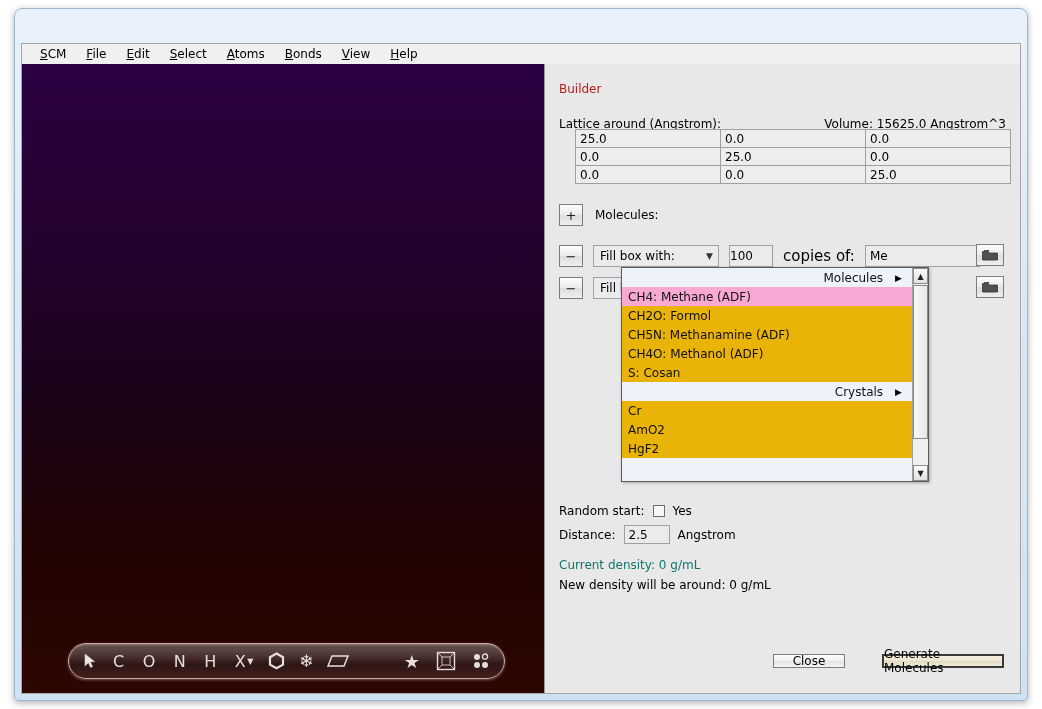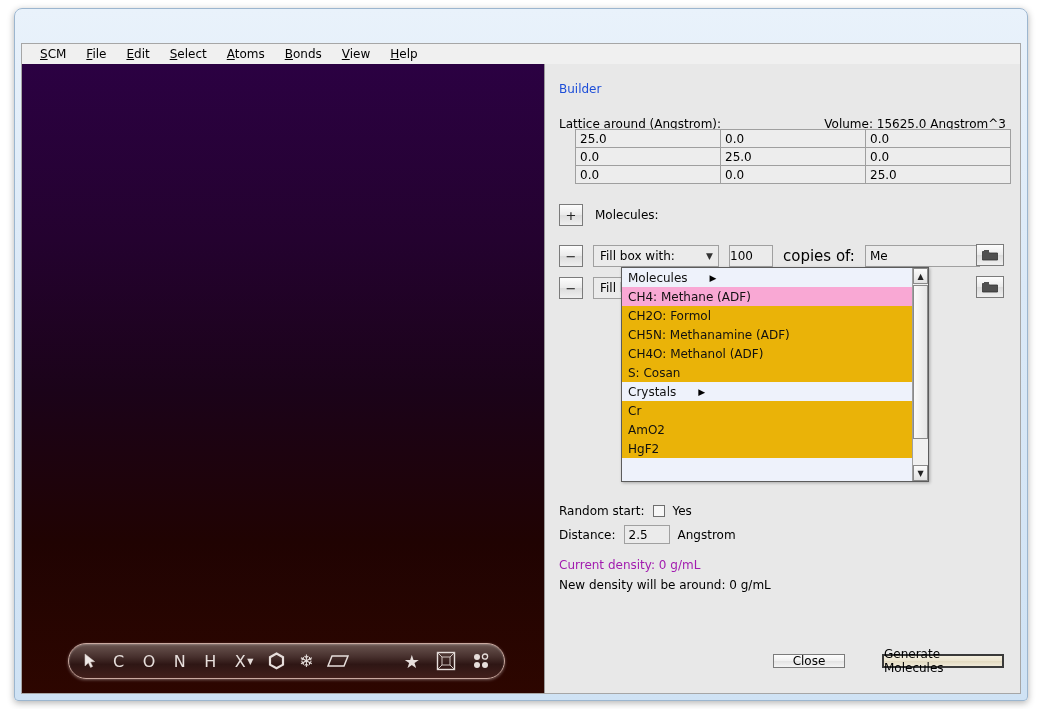--- a/index.html
+++ b/index.html
@@ -126,21 +126,21 @@
 
   
   .panel {
     position: relative;
     flex: 1 1 auto;
     background: #e8e8e8;
     overflow: hidden;
   }
   .panel-label {
     position: absolute; left: 14px; top: 18px;
-    font-size: 12px; color: #1d4ed8;
+    font-size: 12px; color: #b91c1c;
   }
   .lat-label {
     position: absolute; left: 14px; top: 53px;
     font-size: 12px; color: #000;
   }
   .vol-label {
     position: absolute; right: 14px; top: 53px;
     font-size: 12px; color: #000;
   }
   .lat-table {
@@ -247,21 +247,22 @@
   .pop-row {
     height: 19px;
     display: flex; align-items: center;
     font-size: 12px; color: #111;
     padding: 0 6px;
     box-sizing: border-box;
     background: #eef2fb;
     white-space: nowrap;
   }
   .pop-row.header {
-    gap: 22px;
+    justify-content: flex-end;
+    gap: 12px;
     padding-right: 10px;
   }
   .pop-row.header .caret { font-size: 9px; color: #000; }
   .pop-row.item { background: #eab308; }
   .pop-row.item.hi { background: #f9a8d4; }
 
   .popup-sb {
     width: 16px;
     flex: none;
     background: #f0f0f0;
@@ -307,21 +308,21 @@
   }
   .distfield {
     width: 46px; height: 19px;
     border: 1px solid #a0a0a0;
     background: #ebebeb;
     font-size: 12px; color: #000;
     box-sizing: border-box;
     padding-left: 4px;
     display: flex; align-items: center;
   }
-  .dens1 { position: absolute; left: 14px; top: 494px; font-size: 12px; color: #a21caf; }
+  .dens1 { position: absolute; left: 14px; top: 494px; font-size: 12px; color: #0f766e; }
   .dens2 { position: absolute; left: 14px; top: 514px; font-size: 12px; color: #000; }
 
   
   .btn {
     height: 14px;
     border: 1px solid #7b7b7b;
     background: linear-gradient(to bottom, #fdfdfd 0%, #f0f0f0 50%, #e3e3e3 51%, #f4f4f4 100%);
     font-size: 12px; color: #000;
     display: flex; align-items: center; justify-content: center;
     box-sizing: border-box;

